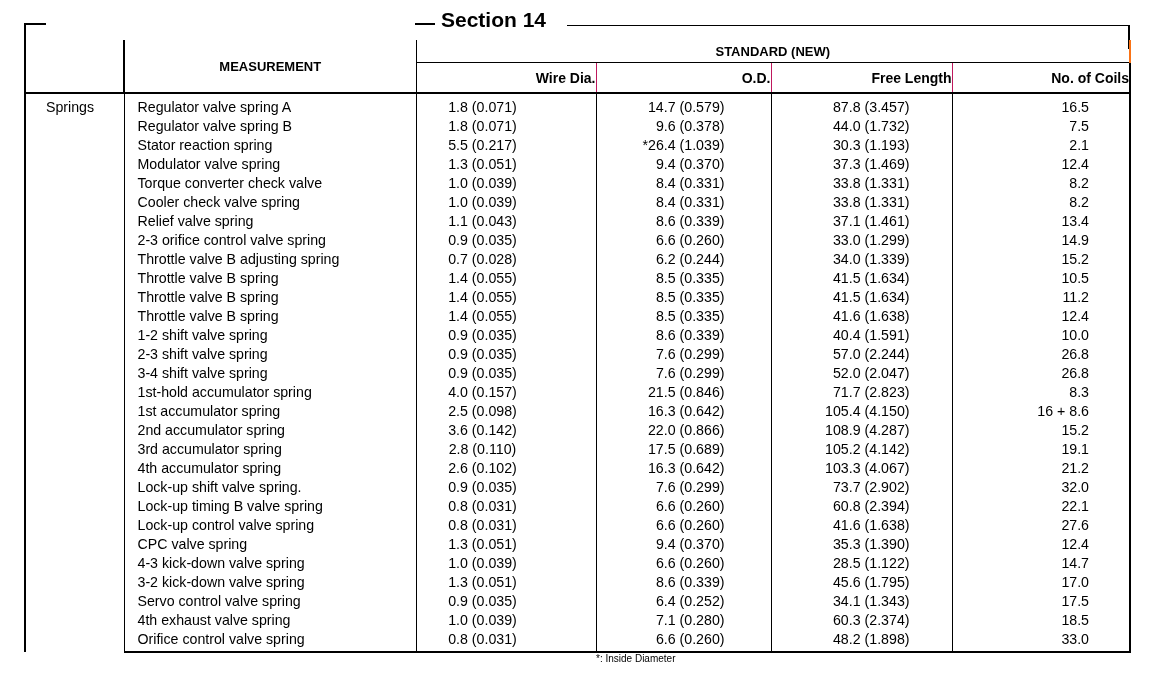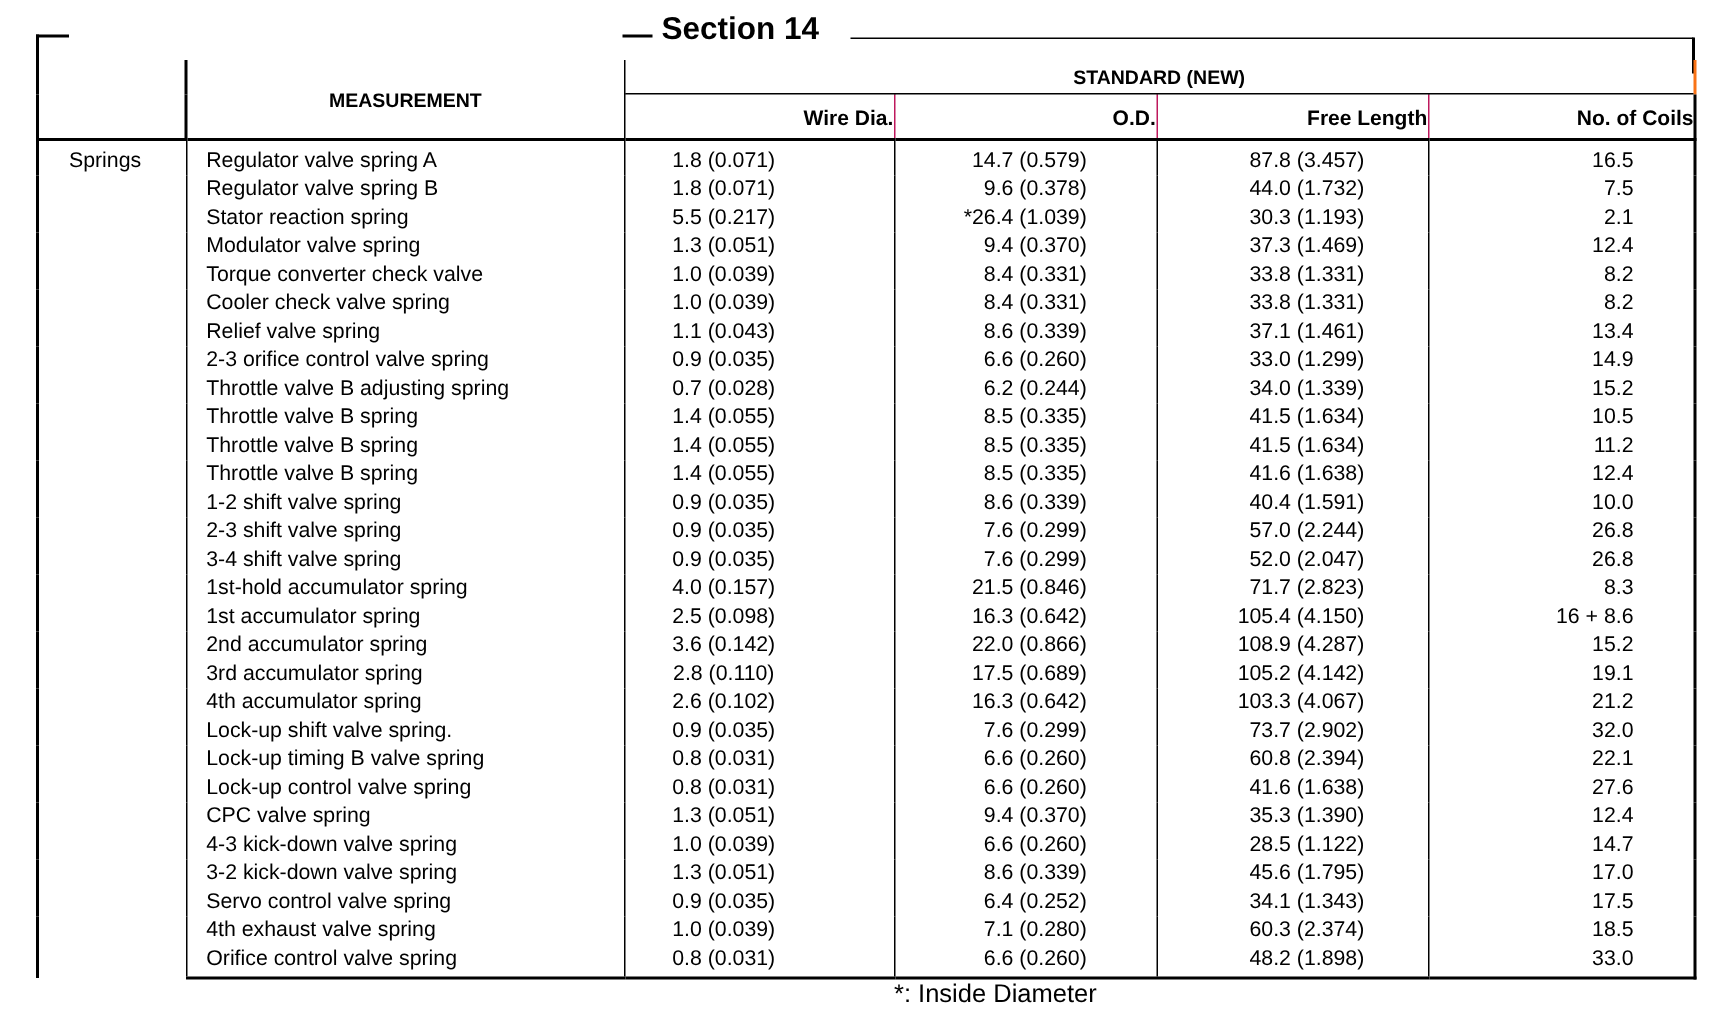--- a/index.html
+++ b/index.html
@@ -35,21 +35,21 @@
   .hdr-sub.last { border-right: 2px solid #000; }
   td.cat { border-left: 2px solid #000; vertical-align: top; padding-left: 20px; font-size: 14.2px; }
   td.name { border-left: 1px solid #000; padding-left: 13px; }
   td.num { border-left: 1px solid #000; text-align: right; }
   td.wire { padding-right: 47px; text-align: center; }
   td.od { padding-right: 46px; }
   td.fl { padding-right: 42px; }
   td.coils { text-align: right; padding-right: 40px; border-right: 2px solid #000; }
   tr.first td { padding-top: 4px; }
   tr.last td { border-bottom: 2px solid #000; padding-bottom: 2px; }
-  .footnote { position: absolute; left: 596px; top: 653px; font-size: 17px; }
+  .footnote { position: absolute; left: 596px; top: 653px; font-size: 10px; }
 </style>
 </head>
 <body>
 
 <div class="title-bar">
   <div class="title-corner-left"></div>
   <div class="title-dash-left"></div>
   <div class="title-dash-mid"></div>
   <div class="title-mid">Section 14</div>
   <div class="title-line-right"></div>

